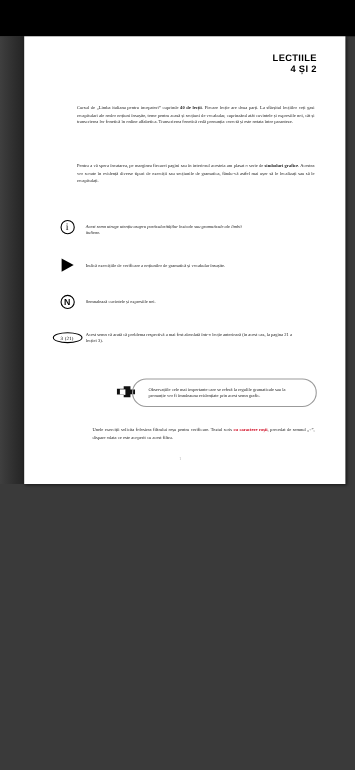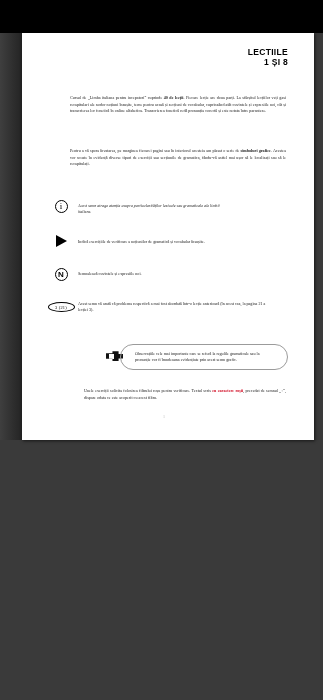--- a/index.html
+++ b/index.html
@@ -214,21 +214,21 @@
 <div id="viewer">
 
   <div id="topbar"></div>
   <div id="leftgutter"></div>
 
   <div id="page">
     <div class="page-inner">
 
       <div class="doc-header">
         <div>LECTIILE</div>
-        <div>1 ȘI 8</div>
+        <div>4 ȘI 2</div>
       </div>
 
       <div class="para" id="para1"><span>Cursul de „Limba italiana pentru incepatori” cuprinde </span><b class="bold">40 de lecții</b><span>. Fiecare lecție are doua parți. La sfârșitul lecțiilor veți gasi recapitulari ale nodor noțiuni însușite, teme pentru acasă și secțiuni de vocabular, cuprinzând atât cuvintele și expresiile noi, cât și transcrierea lor fonetică în online alfabetica. Transcrierea fonetică redă pronunția corectă și este notata între paranteze.</span></div>
 
       <div class="para" id="para2"><span>Pentru a vă spora învatarea, pe marginea fiecarei pagini sau în interiorul acesteia am plasat o serie de </span><b class="bold">simboluri grafice</b><span>. Acestea vor scoate în evidență diverse tipuri de exerciții sau secțiunile de gramatica, făndu-vă astfel mai ușor să le localizați sau să le recapitulați.</span></div>
 
       <div class="legend-row" id="row-info">
         <div class="legend-icon">
           <div class="circ info">i</div>
         </div>

